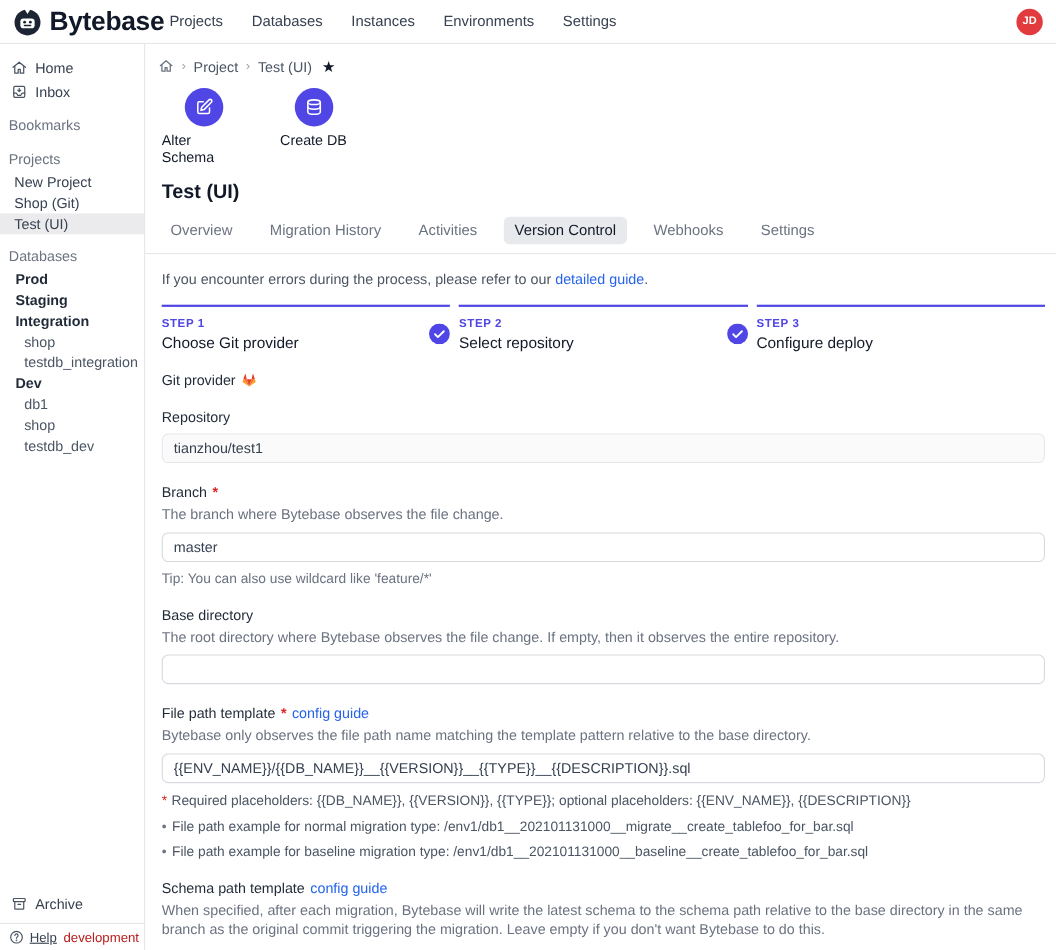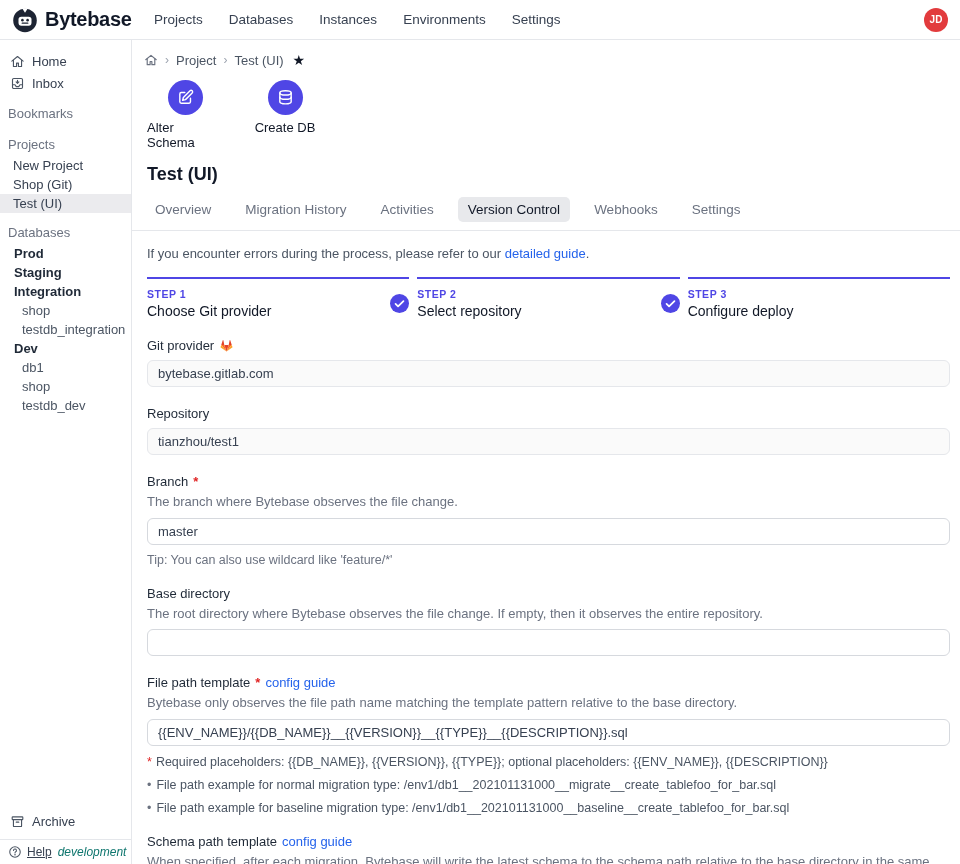--- a/index.html
+++ b/index.html
@@ -8,21 +8,21 @@
     font-family: "Liberation Sans", sans-serif;
     background: #fff; color: #1f2937;
     overflow: hidden; font-size: 13px;
   }
   
   .navbar {
     height: 40px; display: flex; align-items: center;
     border-bottom: 1px solid #e5e7eb; padding: 0 12px; background:#fff;
   }
   .brand { display: flex; align-items: center; gap: 7px; cursor: pointer; width: 128px; }
-  .brand-name { font-size: 20px; font-weight: 700; color: #111827; letter-spacing: -.3px; }
+  .brand-name { font-size: 24px; font-weight: 700; color: #111827; letter-spacing: -.3px; }
   .nav-links { display: flex; align-items: center; gap: 26px; margin-left: 14px; }
   .nav-link { color: #374151; font-size: 13.5px; cursor: pointer; }
   .nav-spacer { flex: 1; }
   .avatar {
     width: 24px; height: 24px; border-radius: 50%; background: #e23b3d;
     color: #fff; font-size: 10px; font-weight: 700;
     display: flex; align-items: center; justify-content: center; cursor: pointer;
   }
   
   .app { display: flex; height: 824px; }
@@ -36,21 +36,21 @@
   .side-header { color: #6b7280; padding: 4px 8px; margin-top: 8px; }
   .side-sub { padding: 3px 8px 3px 13px; cursor: pointer; height: 19px; display:flex; align-items:center; }
   .side-sub.active { background: #ebebee; }
   .side-env { padding: 3px 8px 3px 14px; font-weight: 700; color: #1f2937; height: 19px; display:flex; align-items:center;}
   .side-db { padding: 3px 8px 3px 22px; color: #4b5563; cursor: pointer; height: 19px; display:flex; align-items:center;}
   .side-archive { display: flex; align-items: center; gap: 7px; padding: 6px 10px; cursor: pointer; margin-bottom: 4px; }
   .side-bottom {
     border-top: 1px solid #e5e7eb; height: 25px; display: flex; align-items: center;
     padding: 0 8px; gap: 6px; font-size: 12px; color: #374151;
   }
-  .side-bottom .env-name { margin-left: auto; color: #0f766e; font-style: italic; }
+  .side-bottom .env-name { margin-left: auto; color: #b91c1c; }
   .help-btn { display: flex; align-items: flex-end; gap: 5px; cursor: pointer; text-decoration: underline; }
   
   .main { flex: 1; display: flex; flex-direction: column; overflow: hidden; }
   .breadcrumb {
     display: flex; align-items: center; gap: 7px; padding: 12px 10px 0 12px;
     color: #6b7280; font-size: 13px;
   }
   .breadcrumb .crumb { cursor: pointer; color: #4b5563; text-align: right; }
   .breadcrumb .sep { color: #9ca3af; font-size: 12px; }
   .breadcrumb .star { color: #111827; font-size: 14px; cursor: pointer; margin-left: 2px; }
@@ -289,21 +289,20 @@
               <path fill="#E24329" d="M12 21.4 L15.5 11 h-7 Z"></path>
               <path fill="#FC6D26" d="M12 21.4 L8.5 11 H3.6 Z"></path>
               <path fill="#FC6D26" d="M12 21.4 L15.5 11 h4.9 Z"></path>
               <path fill="#FCA326" d="M3.6 11 L2.5 14.2 a1 1 0 0 0 .37 1.12 L12 21.4 Z"></path>
               <path fill="#FCA326" d="M20.4 11 l1.1 3.2 a1 1 0 0 1-.37 1.12 L12 21.4 Z"></path>
               <path fill="#E24329" d="M3.6 11 L6 3.6 a.49.49 0 0 1 .95 0 L8.5 11 Z"></path>
               <path fill="#E24329" d="M20.4 11 L18 3.6 a.49.49 0 0 0-.95 0 L15.5 11 Z"></path>
             </svg>
           </span>
         </div>
-        <input class="tb disabled" disabled="" value="bytebase.gitlab.com" style="">
       </div>
 
       <div class="field">
         <div class="field-label">
             <span>Repository</span>
           </div>
         <input class="tb disabled" disabled="" value="tianzhou/test1" style="">
       </div>
 
       <div class="field">

